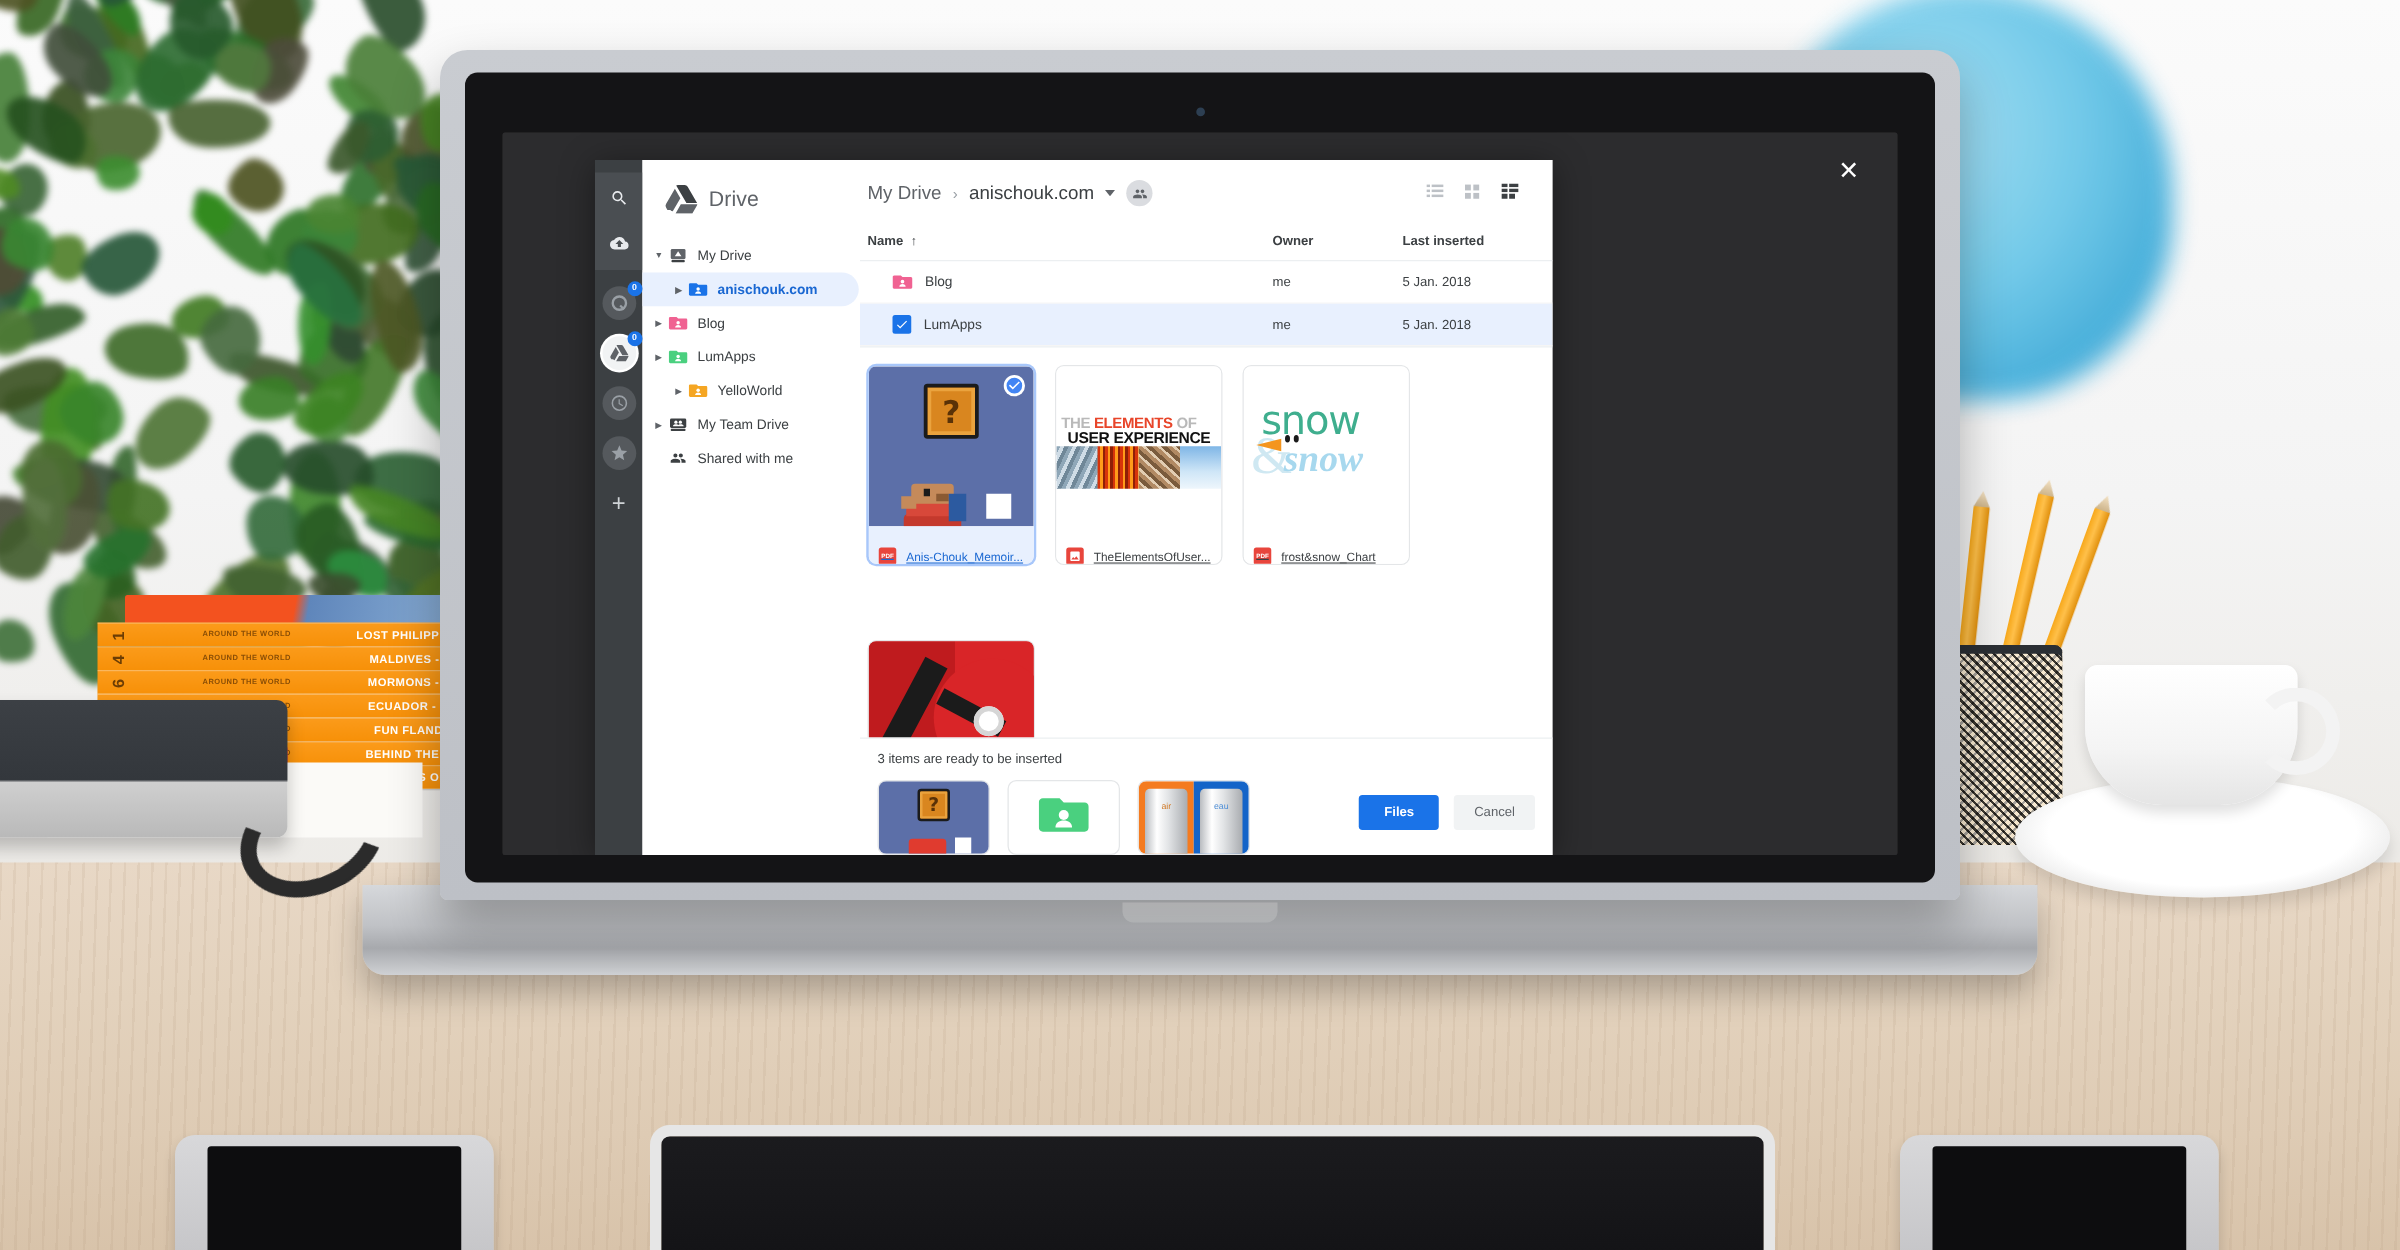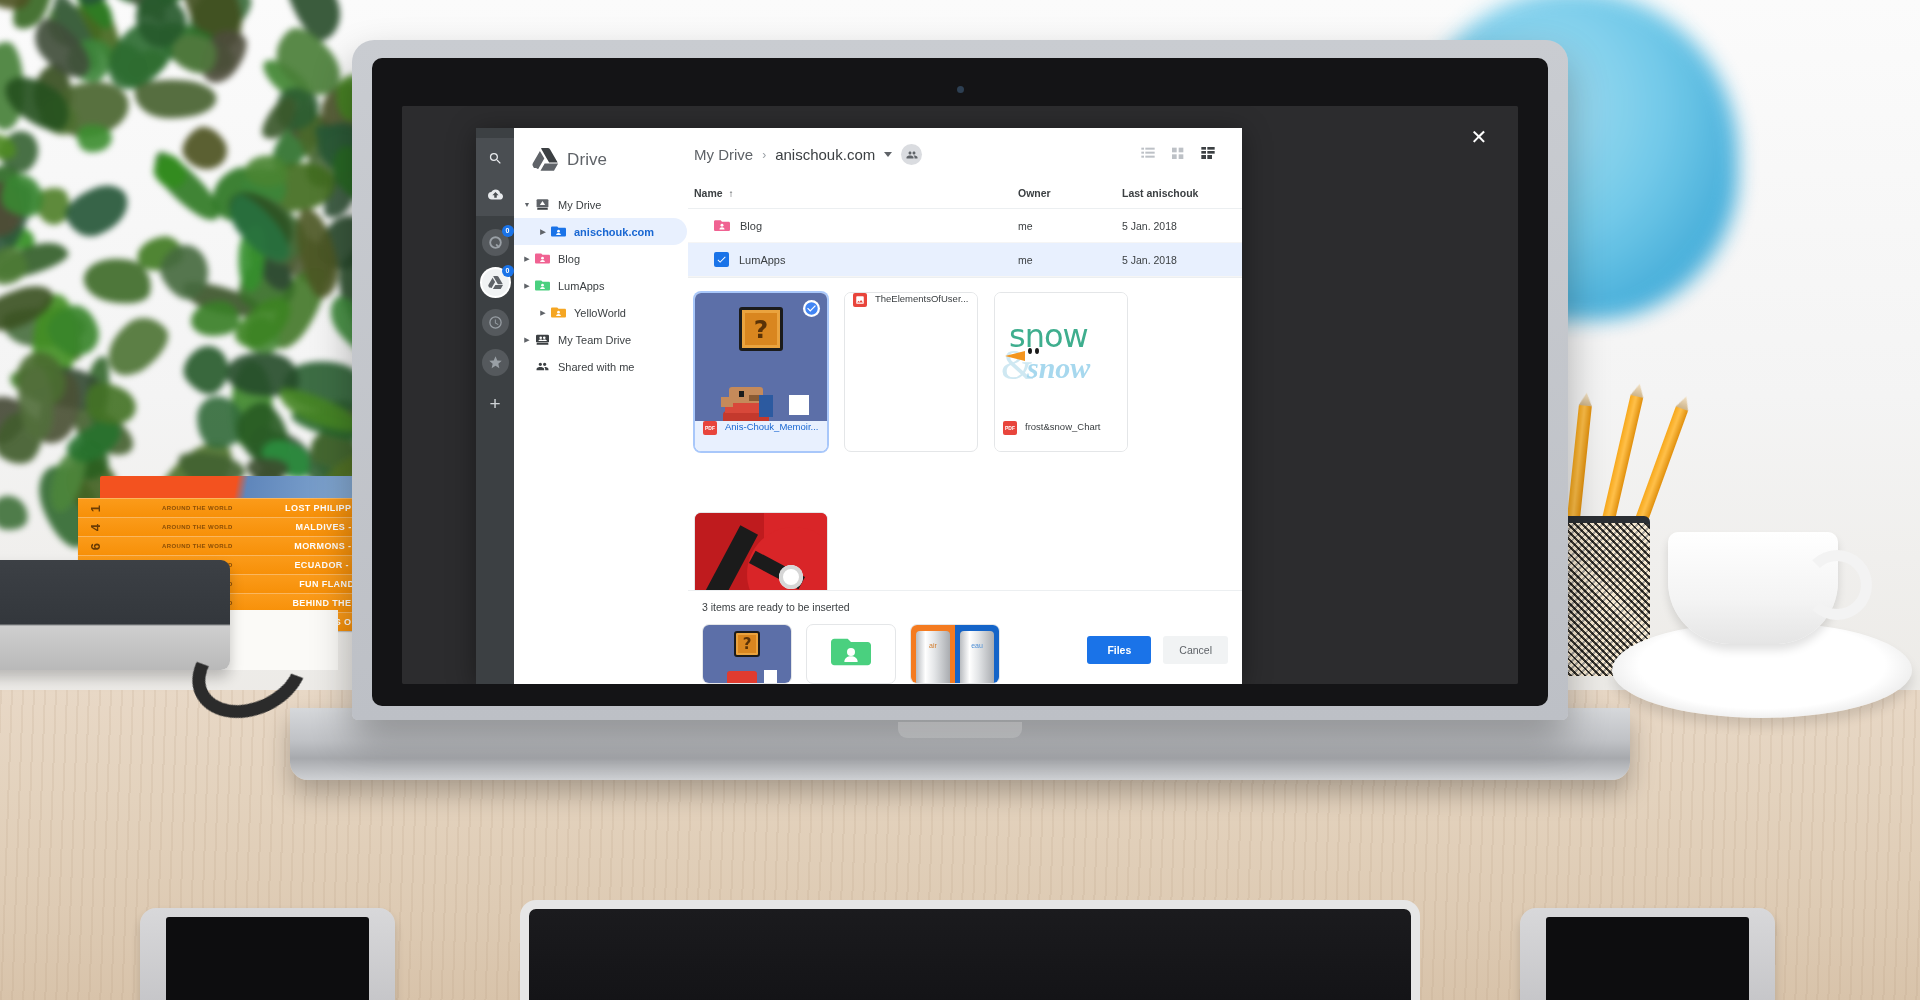--- a/index.html
+++ b/index.html
@@ -267,22 +267,22 @@
     overflow:hidden; flex:1;
   }
   .card {
     width:134px; border:1px solid #e4e6e8; border-radius:7px; overflow:hidden;
     background:#fff; cursor:pointer; position:relative; height:160px;
   }
   .card.sel { border-color:#a8c7fa; box-shadow:0 0 0 1px #a8c7fa; }
   .card-thumb { height:128px; position:relative; overflow:hidden;
                 display:flex; align-items:center; justify-content:center; }
   .card-foot {
-    height:31px; display:flex; align-items:flex-start; gap:8px; padding:0 8px;
-    font-size:9.5px; color:#3c4043; background:#fff; white-space:nowrap; overflow:hidden;
+    height:31px; display:flex; align-items:flex-end; gap:8px; padding:0 8px;
+    font-size:9.5px; color:#3c4043; background:#fff; white-space:nowrap; overflow:hidden;text-decoration:underline;
   }
   .card.sel .card-foot { background:#e8f0fe; color:#1967d2; }
   .chip {
     width:14px;height:14px;flex:0 0 14px;border-radius:2px;background:#e8453c;
     color:#fff;font-size:5px;font-weight:bold;display:flex;align-items:center;justify-content:center;
   }
   .chip.img { background:#e8453c; }
   .tick {
     position:absolute; right:7px; top:7px; width:17px;height:17px;border-radius:50%;
     background:#fff; display:flex;align-items:center;justify-content:center;
@@ -772,21 +772,21 @@
                     </span>
                   </span>
                 </div>
 
                 <div class="tbl-head">
                   <span class="col-name">
                     <span>Name</span>
                     <span class="sort-arrow">↑</span>
                   </span>
                   <span class="col-owner">Owner</span>
-                  <span class="col-mod">Last anischouk</span>
+                  <span class="col-mod">Last inserted</span>
                 </div>
 
                 <div id="rows">
                     <div class="row">
                       <span class="row-name">
                         <span class="f-ico"><svg viewBox="0 0 24 20">
                             <path fill="#f06292" d="M10 2H2C.9 2 0 2.9 0 4v12c0 1.1.9 2 2 2h20c1.1 0 2-.9 2-2V6c0-1.1-.9-2-2-2h-10l-2-2z"></path>
                             <circle cx="12" cy="9.5" r="2.2" fill="#fff"></circle>
                             <path fill="#fff" d="M8.2 15.6c0-2.1 1.7-3.2 3.8-3.2s3.8 1.1 3.8 3.2z"></path>
                           </svg></span>
@@ -830,20 +830,32 @@
                             <path d="M12 2a10 10 0 100 20 10 10 0 000-20zm-2 15-5-5 1.4-1.4L10 14.2l7.6-7.6L19 8z"></path>
                           </svg>
                         </div>
                       </div>
                       <div class="card-foot">
                         <span class="chip">PDF</span>
                         <span>Anis-Chouk_Memoir...</span>
                       </div>
                     </div>
                     <div class="card">
+                      <div class="card-thumb">
+                        <div class="eux">
+                          <div class="eux-t1"><span>THE </span><em>ELEMENTS</em><span> OF</span></div>
+                          <div class="eux-t2">USER EXPERIENCE</div>
+                          <div class="eux-strip">
+                            <i style="background:repeating-linear-gradient(115deg,#8fa7b8 0 3px,#cfdce6 3px 6px,#6f8798 6px 9px);"></i>
+                            <i style="background:repeating-linear-gradient(90deg,#d7340a 0 2px,#ff9b1a 2px 4px,#8f1f06 4px 6px);"></i>
+                            <i style="background:repeating-linear-gradient(42deg,#b28a63 0 3px,#e2cdb2 3px 5px,#7a5b3c 5px 8px);"></i>
+                            <i style="background:linear-gradient(180deg,#7fb6e6,#cfe6f7 60%,#eef6fc);"></i>
+                          </div>
+                        </div>
+                      </div>
                       <div class="card-foot">
                         <span class="chip img">
                           <svg viewBox="0 0 24 24" style="width:10px;height:10px;fill:#fff">
                             <path d="M21 19V5a2 2 0 00-2-2H5a2 2 0 00-2 2v14a2 2 0 002 2h14a2 2 0 002-2zM8.5 13.5l2.5 3 3.5-4.5 4.5 6H5z"></path>
                           </svg>
                         </span>
                         <span>TheElementsOfUser...</span>
                       </div>
                     </div>
                     <div class="card">

